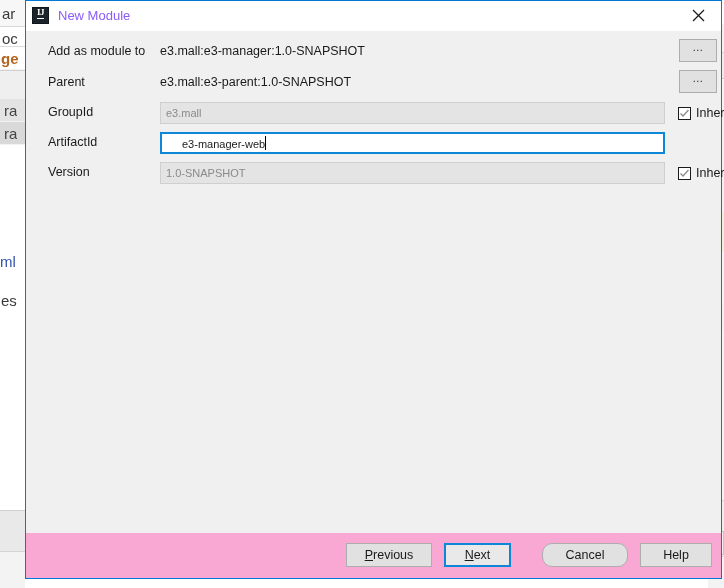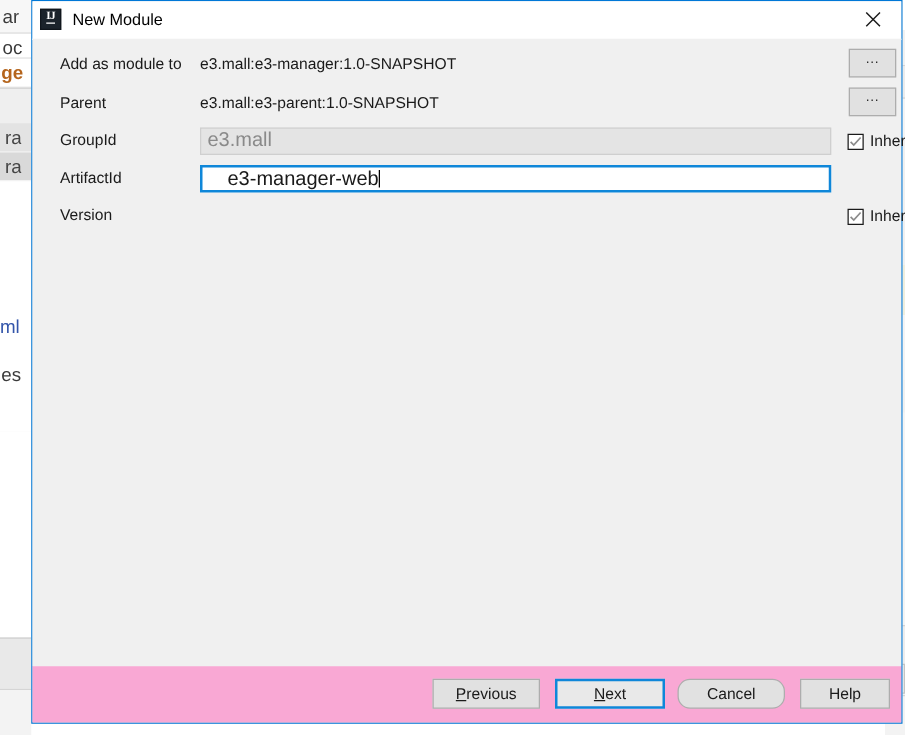--- a/index.html
+++ b/index.html
@@ -85,21 +85,21 @@
     letter-spacing: -0.5px;
     line-height: 1;
     border-bottom: 1.5px solid #ffffff;
     padding-bottom: 1px;
   }
   .title-text {
     position: absolute;
     left: 32px;
     top: 6px;
     font-size: 13px;
-    color: #000000;
+    color: #8b5cf6;
     line-height: 18px;
     white-space: nowrap;
   }
   .close-btn {
     position: absolute;
     right: 0; top: 0;
     width: 46px; height: 29px;
     display: flex;
     align-items: center;
     justify-content: center;
@@ -140,21 +140,21 @@
     color: #1a1a1a;
     white-space: nowrap;
   }
   .f-input {
     position: absolute;
     left: 134px;
     width: 505px;
     height: 22px;
     box-sizing: border-box;
     font-family: "Liberation Sans", sans-serif;
-    font-size: 16px;
+    font-size: 11px;
     padding: 0 5px;
     line-height: 20px;
   }
   .f-input.disabled {
     background: #e4e4e4;
     border: 1px solid #cfcfcf;
     color: #8a8a8a;
   }
   .f-input.focused {
     background: #ffffff;
@@ -333,37 +333,38 @@
         </div>
       </div>
 
       <div class="form-row" style="top:101px;">
         <div class="f-label">ArtifactId</div>
         <div class="f-input focused" style="top:0px;padding-left:20px;"><span>e3-manager-web</span><span class="caret"></span></div>
       </div>
 
       <div class="form-row" style="top:131px;">
         <div class="f-label">Version</div>
+        <div class="f-input disabled" style="top:0px;">1.0-SNAPSHOT</div>
         <div class="inherit-wrap" style="top:0px;">
           <span class="cb">
             <svg width="9" height="9" viewBox="0 0 9 9">
               <polyline points="0.5,4.5 3,7 8.5,1" fill="none" stroke="#8c8c8c" stroke-width="1.4"></polyline>
             </svg>
           </span>
           <span class="inherit-label">Inherit</span>
         </div>
       </div>
 
     </div>
 
     <div class="btnbar">
       <div class="btn" style="left:320px;width:86px;">
         <span><span class="mn">P</span><span>revious</span></span>
       </div>
-      <div class="btn default" style="left:418px;width:88px;">
+      <div class="btn default" style="left:418px;width:67px;">
         <span><span class="mn">N</span><span>ext</span></span>
       </div>
       <div class="btn" style="left:516px;width:86px;border-radius:10px;">
         <span>Cancel</span>
       </div>
       <div class="btn" style="left:614px;width:72px;">
         <span>Help</span>
       </div>
     </div>
 

